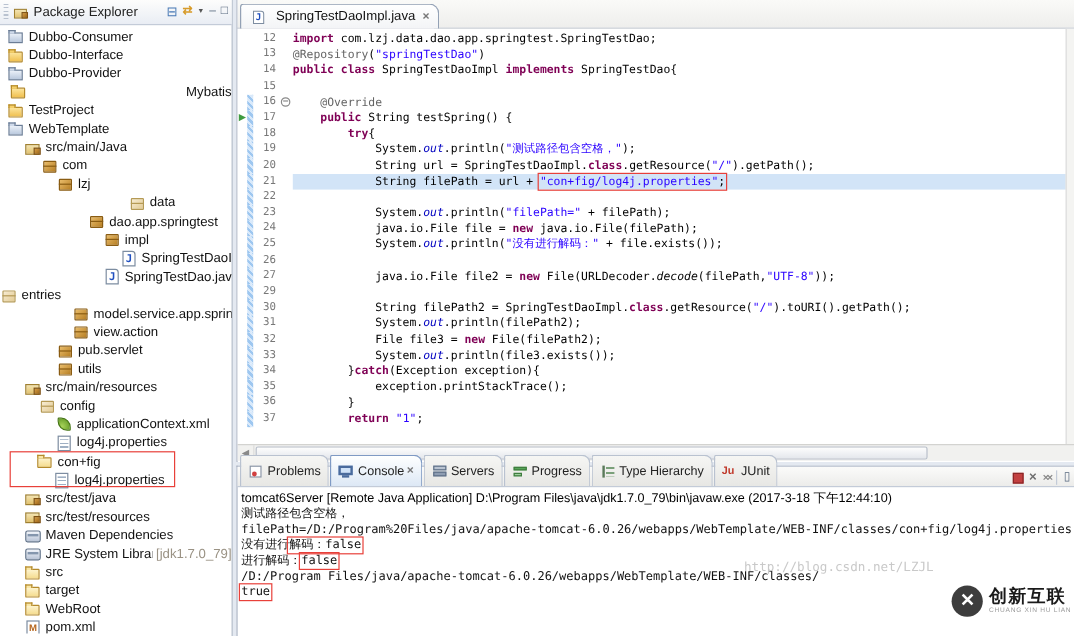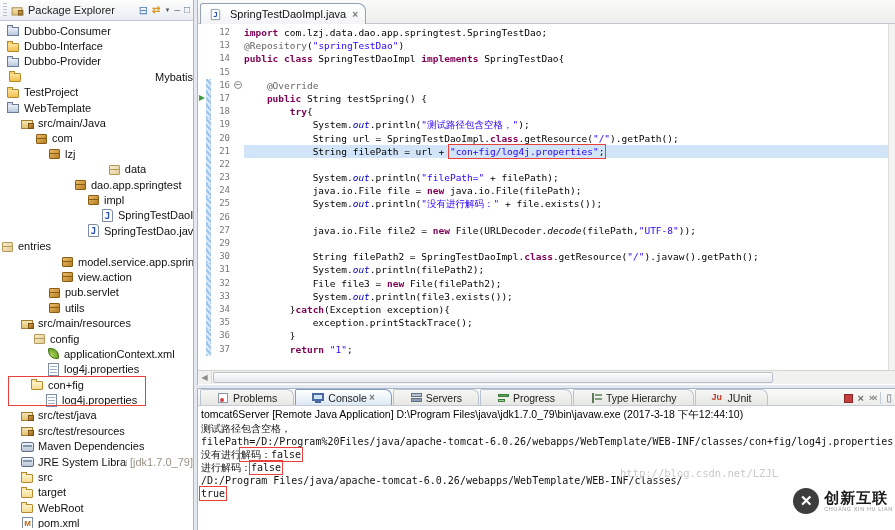--- a/index.html
+++ b/index.html
@@ -70,21 +70,21 @@
   .c-i{font-style:italic}
   .rbox{outline:1.5px solid var(--red);outline-offset:1px}
   #editor-hscroll{height:14px;background:#f1f1ef;border-top:1px solid #d3d3d0;display:flex;align-items:center}
   #hscroll-left{width:14px;height:13px;text-align:center;color:#8a8a8a;font-size:8px;line-height:13px;border-right:1px solid #ddd;cursor:default}
   #hscroll-thumb{width:560px;height:11px;margin-left:1px;background:linear-gradient(#fdfdfd,#e4e7ec);border:1px solid #b9c0cc;border-radius:2px}
   #editor-vscroll{position:absolute;right:0;top:24px;width:7px;height:346px;background:#f4f4f2;border-left:1px solid #ddd}
 
   
   #console-region{position:absolute;left:197px;top:388px;width:698px;height:142px;background:#fff;border-left:1px solid #aab4c4;border-top:1px solid #aab4c4}
   #console-tabs{height:17px;background:linear-gradient(#fbfbfa,#ececea);border-bottom:1px solid #c3cbd8;display:flex;align-items:flex-end;padding-left:2px;position:relative}
-  .ctab{height:16px;display:flex;align-items:center;padding:0 16px;font-size:10.5px;color:#222;border:1px solid #b9c2d0;border-bottom:none;border-radius:2px 7px 0 0;background:linear-gradient(#f6f6f4,#e7e7e4);margin-right:1px;white-space:nowrap;cursor:default}
+  .ctab{height:26px;display:flex;align-items:center;padding:0 6px;font-size:10.5px;color:#222;border:1px solid #b9c2d0;border-bottom:none;border-radius:2px 7px 0 0;background:linear-gradient(#f6f6f4,#e7e7e4);margin-right:1px;white-space:nowrap;cursor:default}
   .ctab.active{background:linear-gradient(#feffff,#dde8f5);border-color:#7f9ac4;font-weight:normal}
   #console-tools{position:absolute;right:3px;top:3px;display:flex;align-items:center;gap:5px}
   .term-sq{width:9px;height:9px;background:#c24040;border:1px solid #8a2626;display:inline-block}
   .x-glyph{color:#6f6f6f;font-weight:bold;font-size:11px;line-height:11px}
   .xx-glyph{color:#8a8a8a;font-weight:bold;font-size:9px;letter-spacing:-2px;line-height:11px}
   .tool-sep{width:1px;height:12px;background:#c3cbd8}
   #console-body{padding:2px 0 0 3px;height:124px;overflow:hidden;position:relative}
   #console-header{font-family:"Liberation Sans",sans-serif;font-size:10.5px;color:#000;height:14px;white-space:nowrap}
   .con-line{font-family:"DejaVu Sans Mono",monospace;font-size:10px;height:13.1px;line-height:13.1px;white-space:pre;color:#111}
 
@@ -289,21 +289,21 @@
       <div class="cl changed"><span class="marker"></span><span class="chg"></span><span class="ln">19</span><span class="fold"></span><span class="ct"><span>            System.</span><span class="c-o">out</span><span>.println(</span><span class="c-s">"测试路径包含空格，"</span><span>);</span></span></div>
       <div class="cl changed"><span class="marker"></span><span class="chg"></span><span class="ln">20</span><span class="fold"></span><span class="ct"><span>            String url = SpringTestDaoImpl.</span><span class="c-k">class</span><span>.getResource(</span><span class="c-s">"/"</span><span>).getPath();</span></span></div>
       <div class="cl changed hl"><span class="marker"></span><span class="chg"></span><span class="ln">21</span><span class="fold"></span><span class="ct"><span>            String filePath = url + </span><span class="rbox"><span class="c-s">"con+fig/log4j.properties"</span><span>;</span></span></span></div>
       <div class="cl changed"><span class="marker"></span><span class="chg"></span><span class="ln">22</span><span class="fold"></span><span class="ct"></span></div>
       <div class="cl changed"><span class="marker"></span><span class="chg"></span><span class="ln">23</span><span class="fold"></span><span class="ct"><span>            System.</span><span class="c-o">out</span><span>.println(</span><span class="c-s">"filePath="</span><span> + filePath);</span></span></div>
       <div class="cl changed"><span class="marker"></span><span class="chg"></span><span class="ln">24</span><span class="fold"></span><span class="ct"><span>            java.io.File file = </span><span class="c-k">new</span><span> java.io.File(filePath);</span></span></div>
       <div class="cl changed"><span class="marker"></span><span class="chg"></span><span class="ln">25</span><span class="fold"></span><span class="ct"><span>            System.</span><span class="c-o">out</span><span>.println(</span><span class="c-s">"没有进行解码："</span><span> + file.exists());</span></span></div>
       <div class="cl changed"><span class="marker"></span><span class="chg"></span><span class="ln">26</span><span class="fold"></span><span class="ct"></span></div>
       <div class="cl changed"><span class="marker"></span><span class="chg"></span><span class="ln">27</span><span class="fold"></span><span class="ct"><span>            java.io.File file2 = </span><span class="c-k">new</span><span> File(URLDecoder.</span><span class="c-i">decode</span><span>(filePath,</span><span class="c-s">"UTF-8"</span><span>));</span></span></div>
       <div class="cl changed"><span class="marker"></span><span class="chg"></span><span class="ln">29</span><span class="fold"></span><span class="ct"></span></div>
-      <div class="cl changed"><span class="marker"></span><span class="chg"></span><span class="ln">30</span><span class="fold"></span><span class="ct"><span>            String filePath2 = SpringTestDaoImpl.</span><span class="c-k">class</span><span>.getResource(</span><span class="c-s">"/"</span><span>).javaw().getPath();</span></span></div>
+      <div class="cl changed"><span class="marker"></span><span class="chg"></span><span class="ln">30</span><span class="fold"></span><span class="ct"><span>            String filePath2 = SpringTestDaoImpl.</span><span class="c-k">class</span><span>.getResource(</span><span class="c-s">"/"</span><span>).toURI().getPath();</span></span></div>
       <div class="cl changed"><span class="marker"></span><span class="chg"></span><span class="ln">31</span><span class="fold"></span><span class="ct"><span>            System.</span><span class="c-o">out</span><span>.println(filePath2);</span></span></div>
       <div class="cl changed"><span class="marker"></span><span class="chg"></span><span class="ln">32</span><span class="fold"></span><span class="ct"><span>            File file3 = </span><span class="c-k">new</span><span> File(filePath2);</span></span></div>
       <div class="cl changed"><span class="marker"></span><span class="chg"></span><span class="ln">33</span><span class="fold"></span><span class="ct"><span>            System.</span><span class="c-o">out</span><span>.println(file3.exists());</span></span></div>
       <div class="cl changed"><span class="marker"></span><span class="chg"></span><span class="ln">34</span><span class="fold"></span><span class="ct"><span>        }</span><span class="c-k">catch</span><span>(Exception exception){</span></span></div>
       <div class="cl changed"><span class="marker"></span><span class="chg"></span><span class="ln">35</span><span class="fold"></span><span class="ct"><span>            exception.printStackTrace();</span></span></div>
       <div class="cl changed"><span class="marker"></span><span class="chg"></span><span class="ln">36</span><span class="fold"></span><span class="ct"><span>        }</span></span></div>
       <div class="cl changed"><span class="marker"></span><span class="chg"></span><span class="ln">37</span><span class="fold"></span><span class="ct"><span>        </span><span class="c-k">return </span><span class="c-s">"1"</span><span>;</span></span></div>
     </div>
   <div id="editor-vscroll"></div>
   <div id="editor-hscroll">

